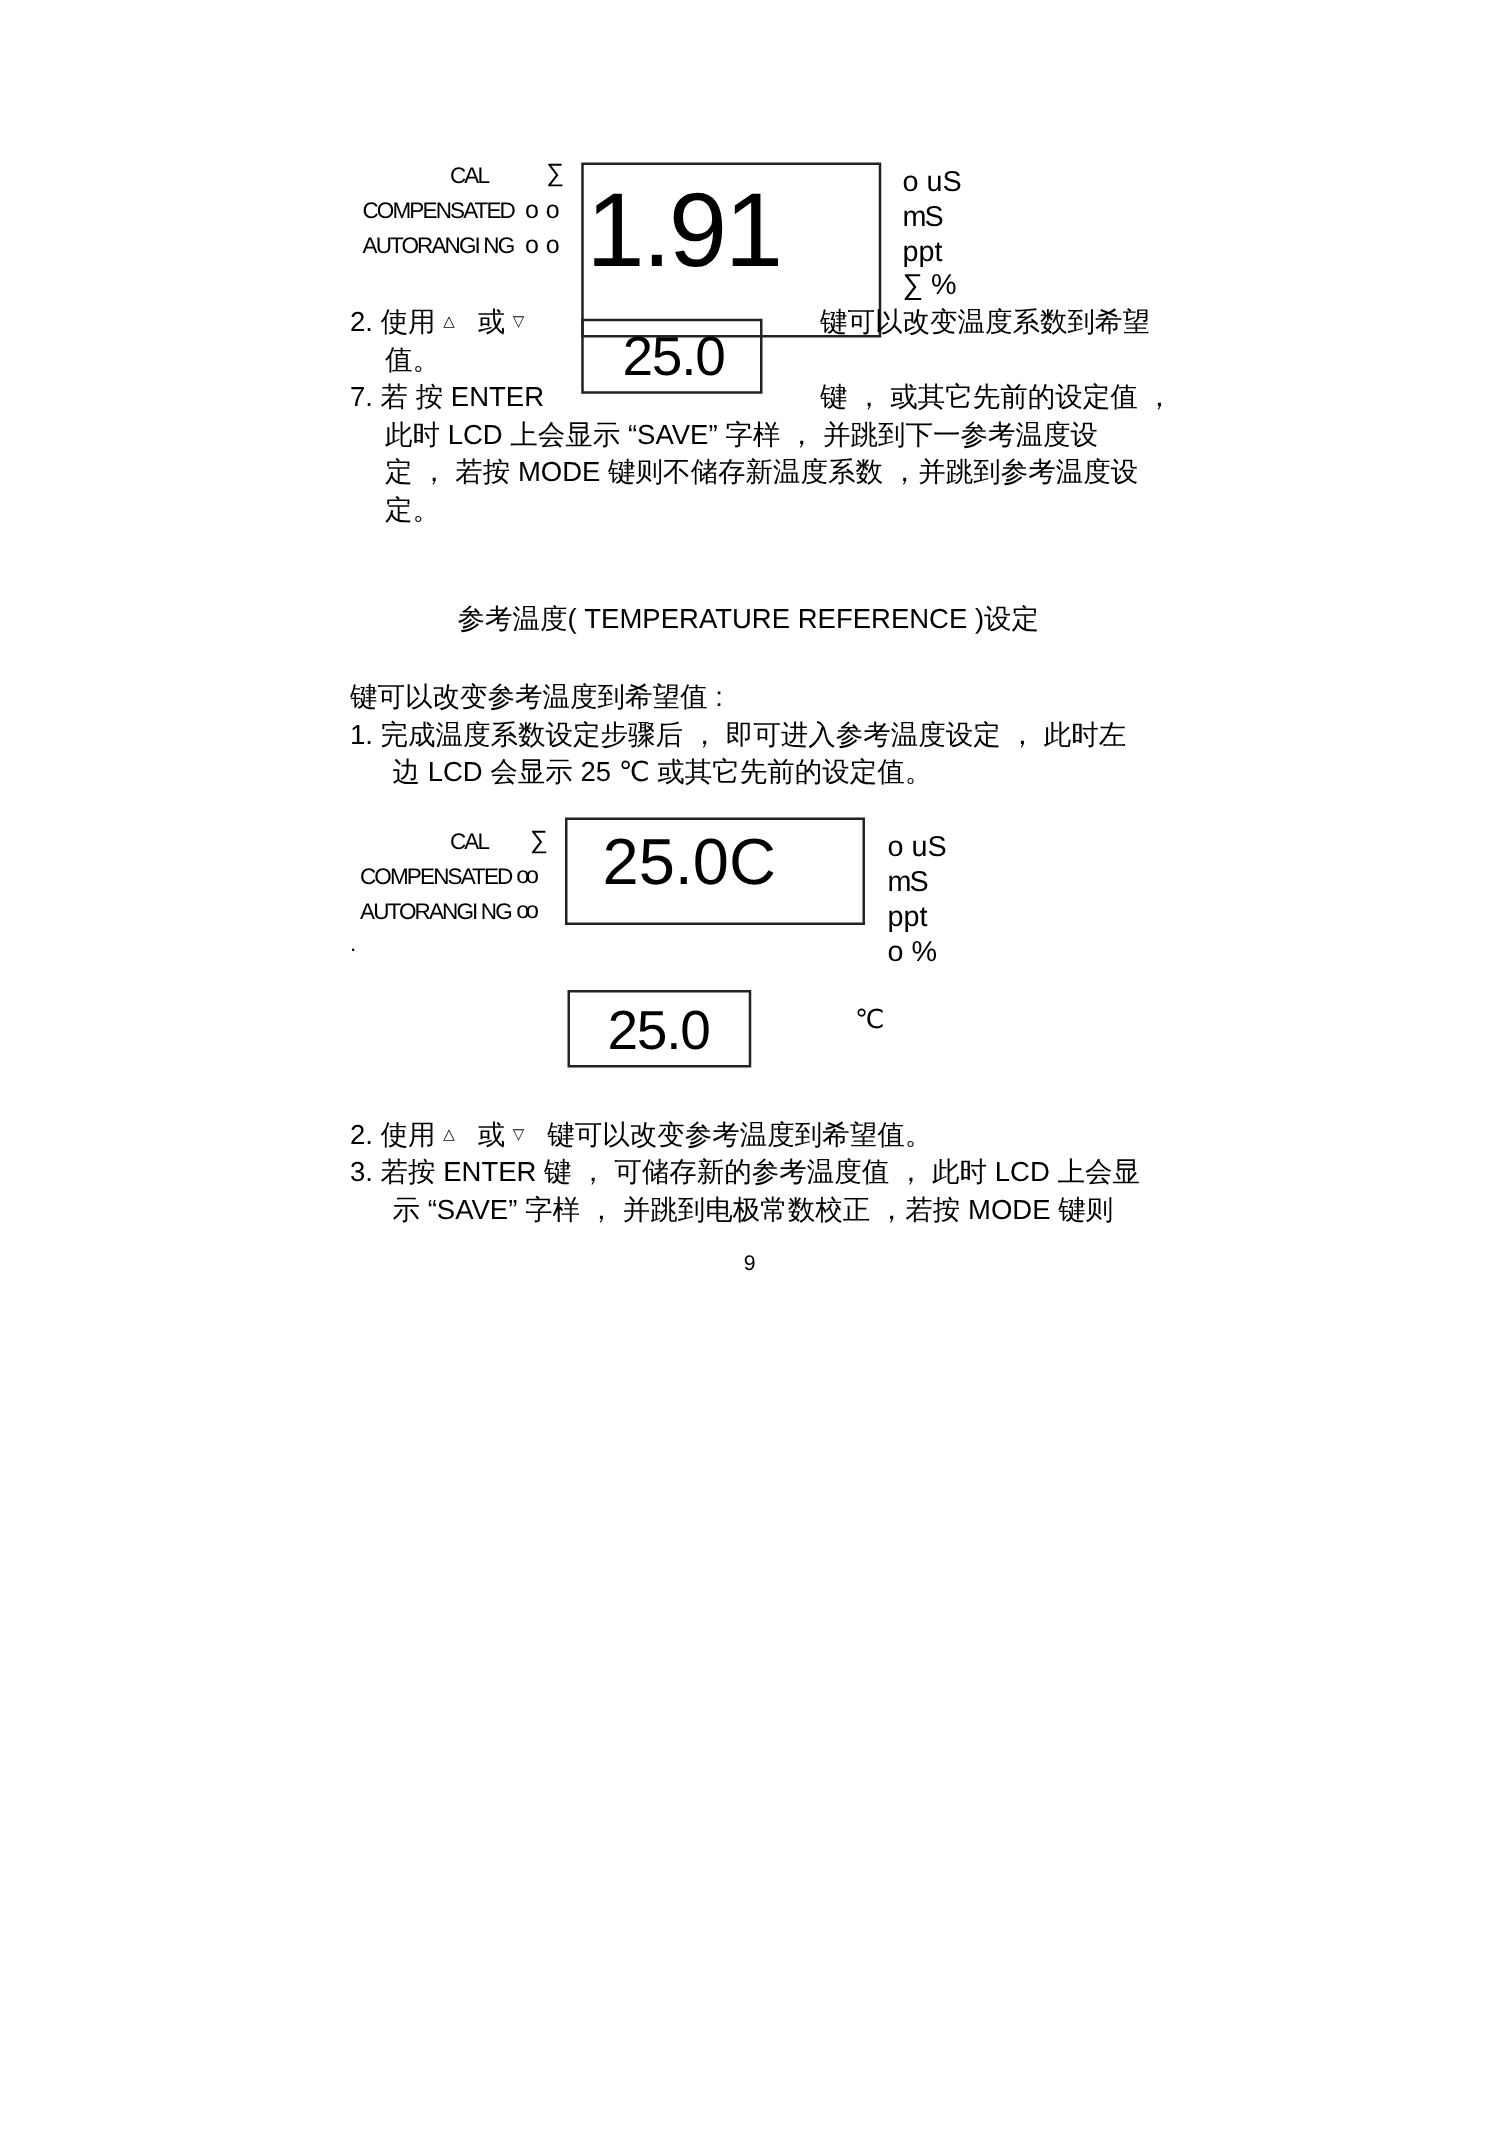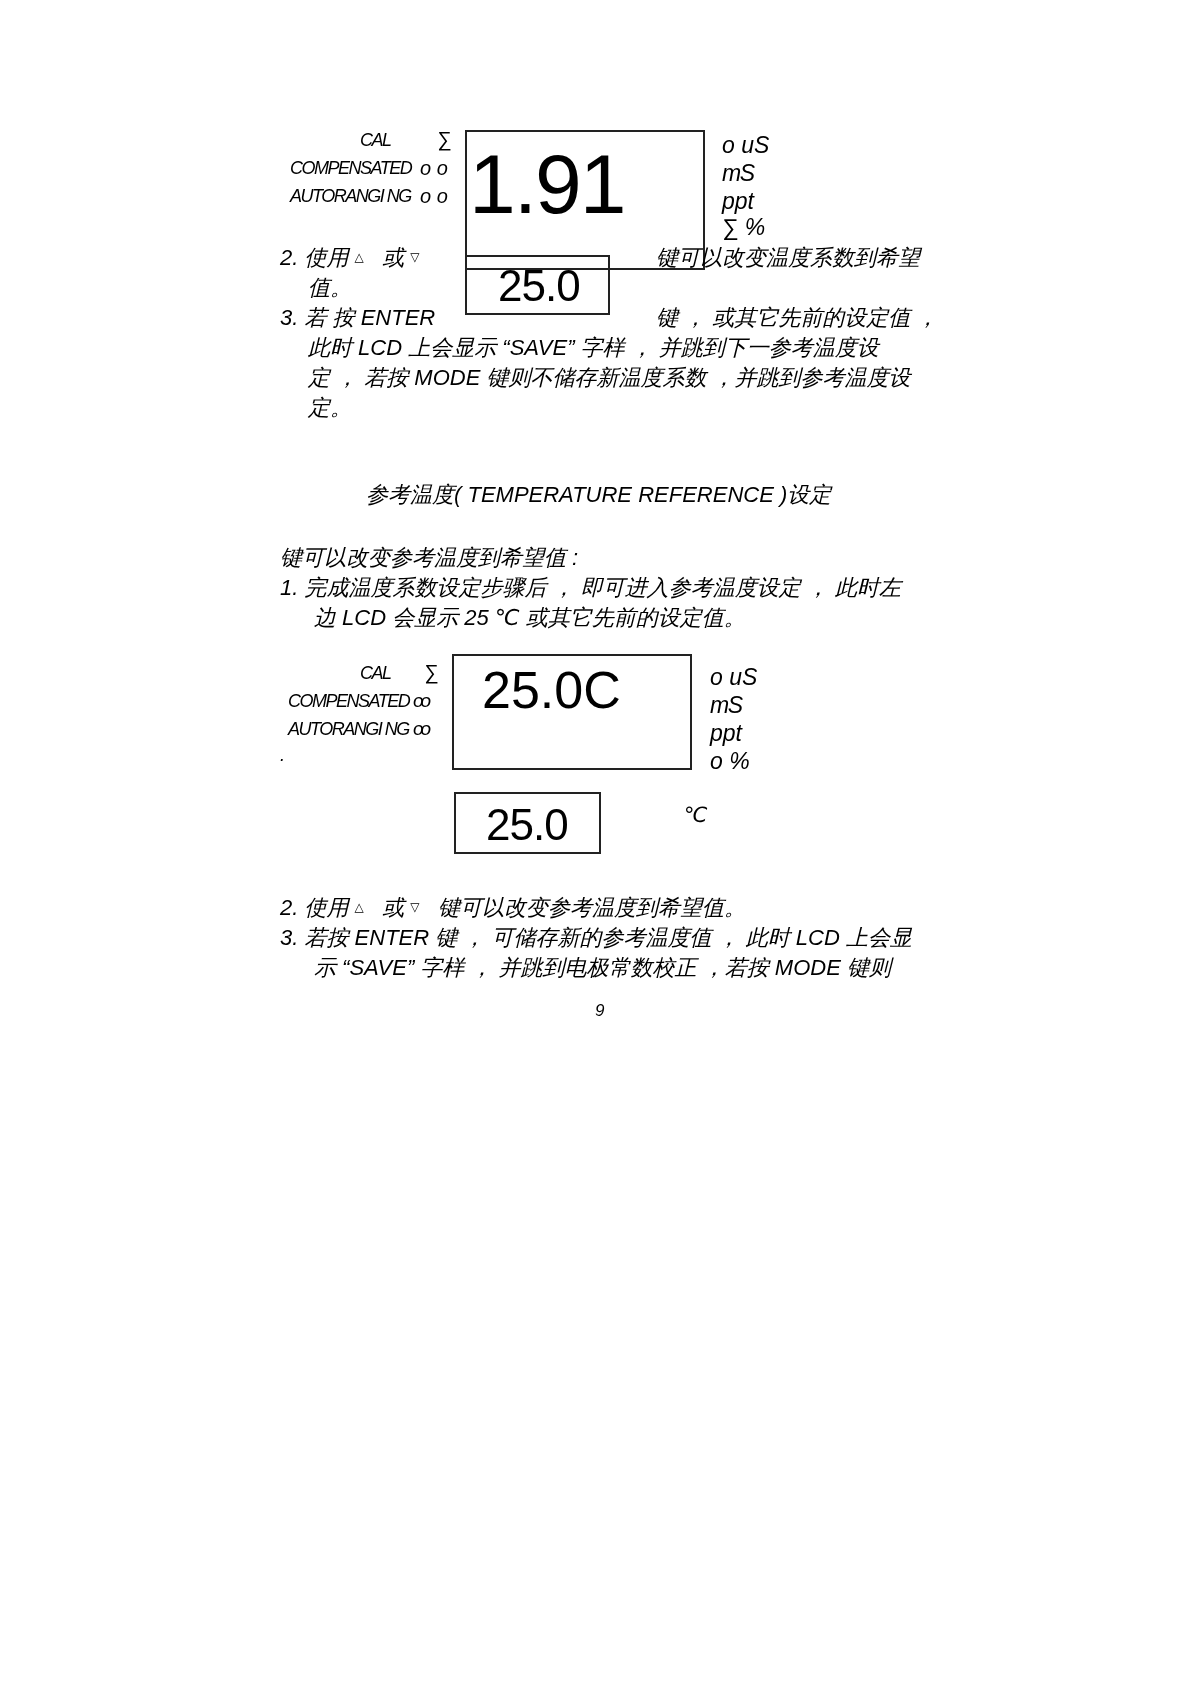--- a/index.html
+++ b/index.html
@@ -1,17 +1,17 @@
 <!DOCTYPE html>
 <html><head>
 <meta charset="utf-8">
 <style>
   html, body { margin: 0; padding: 0; background: #ffffff; }
   body { width: 1200px; height: 1706px; position: relative; font-family: "Liberation Sans", "DejaVu Sans", sans-serif; color: #000; }
-  .abs { position: absolute; white-space: nowrap; font-style: italic; }
+  .abs { position: absolute; white-space: nowrap; }
   .lcd-label { font-size: 18px; letter-spacing: -1.5px; text-align: right; }
   .unit { font-size: 23px; }
   .body { font-size: 22px; }
   .lcdbox { position: absolute; border: 2px solid #222; box-sizing: border-box; }
   .bignum { position: absolute; font-family: "Liberation Sans", sans-serif; }
   .tri { font-size: 12px; vertical-align: 4px; }
 </style>
 </head>
 <body>
 
@@ -40,21 +40,21 @@
 <div>
   <span class="abs body" style="left:280px;top:243px;">
     <span>2. 使用</span>
     <span class="tri">△</span>
     &nbsp;
     <span>或</span>
     <span class="tri">▽</span>
   </span>
   <span class="abs body" style="left:656px;top:243px;">键可以改变温度系数到希望</span>
   <span class="abs body" style="left:308px;top:273px;">值。</span>
-  <span class="abs body" style="left:280px;top:303px;">3. 若 按  ENTER</span>
+  <span class="abs body" style="left:280px;top:303px;">7. 若 按  ENTER</span>
   <span class="abs body" style="left:656px;top:303px;">键 ， 或其它先前的设定值 ，</span>
   <span class="abs body" style="left:308px;top:333px;">此时  LCD  上会显示 “SAVE” 字样 ，  并跳到下一参考温度设</span>
   <span class="abs body" style="left:308px;top:363px;">定 ， 若按 MODE  键则不储存新温度系数 ，并跳到参考温度设</span>
   <span class="abs body" style="left:308px;top:393px;">定。</span>
 </div>
 
 <span class="abs body" style="left:366px;top:480px;">参考温度( TEMPERATURE REFERENCE )设定</span>
 
 <span class="abs body" style="left:280px;top:543px;">键可以改变参考温度到希望值 :</span>
 <span class="abs body" style="left:280px;top:573px;">1.  完成温度系数设定步骤后 ， 即可进入参考温度设定 ， 此时左</span>
@@ -62,21 +62,21 @@
 
 <div>
   <span class="abs lcd-label" style="left:360px;top:663px;">CAL</span>
   <span class="abs" style="left:424px;top:661px;font-size:20px;">∑</span>
   <span class="abs lcd-label" style="left:288px;top:691px;">COMPENSATED</span>
   <span class="abs" style="left:413px;top:690px;font-size:19px;letter-spacing:-3px;">oo</span>
   <span class="abs lcd-label" style="left:288px;top:719px;">AUTORANGI NG</span>
   <span class="abs" style="left:413px;top:718px;font-size:19px;letter-spacing:-3px;">oo</span>
   <span class="abs" style="left:280px;top:745px;font-size:18px;">.</span>
 
-  <div class="lcdbox" style="left:452px;top:654px;width:240px;height:116px;">
+  <div class="lcdbox" style="left:452px;top:654px;width:240px;height:86px;">
     <span class="bignum" style="left:28px;top:4px;font-size:52px;line-height:60px;">25.0C</span>
   </div>
 
   <span class="abs unit" style="left:710px;top:664px;">o  uS</span>
   <span class="abs unit" style="left:710px;top:692px;letter-spacing:-1.5px;">mS</span>
   <span class="abs unit" style="left:710px;top:720px;">ppt</span>
   <span class="abs unit" style="left:710px;top:748px;">o  %</span>
 
   <div class="lcdbox" style="left:454px;top:792px;width:147px;height:62px;">
     <span class="bignum" style="left:30px;top:6px;font-size:44px;line-height:50px;letter-spacing:-1px;">25.0</span>

